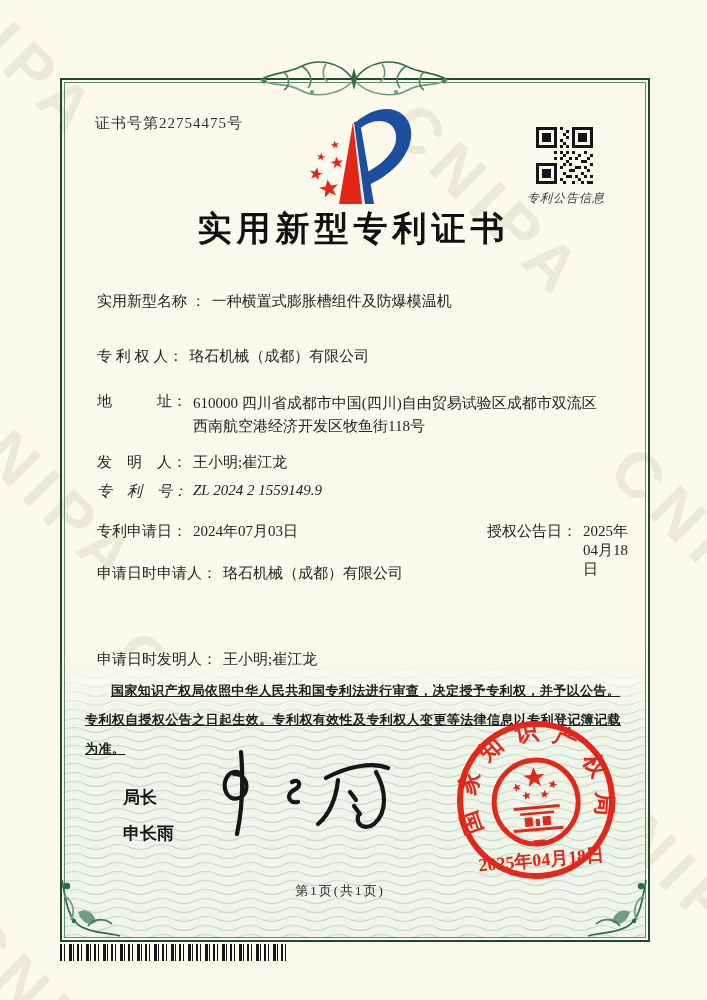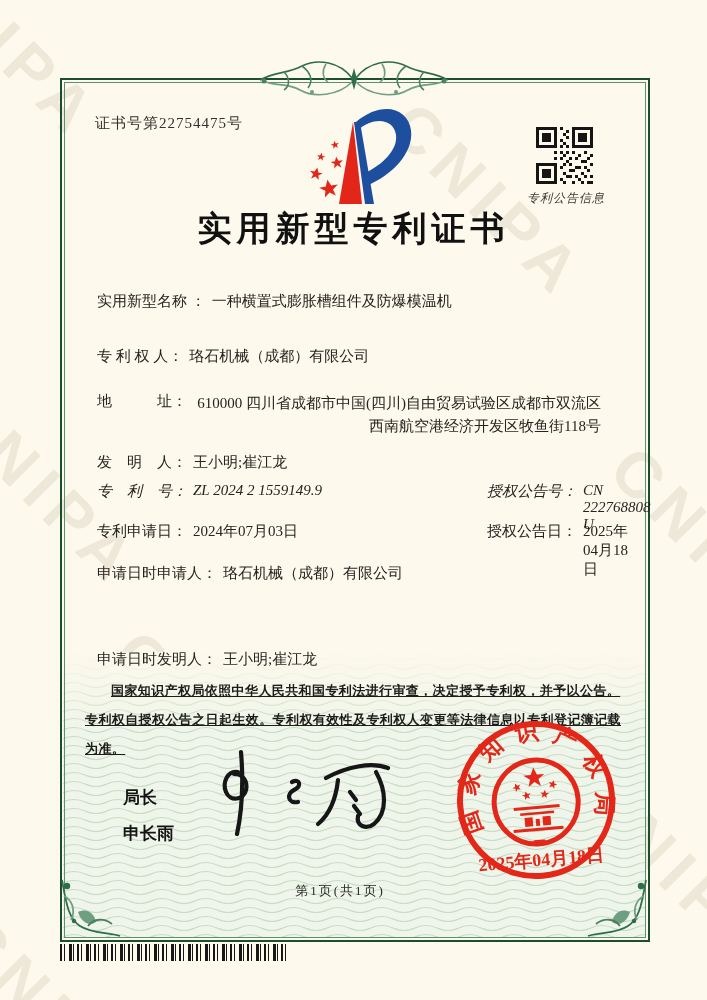--- a/index.html
+++ b/index.html
@@ -18,21 +18,21 @@
   
   .cert-no{position:absolute;left:95px;top:114px;font-size:15px;letter-spacing:1px;color:#33312e;}
   .qr-label{position:absolute;left:505px;top:190px;width:122px;text-align:center;
             font-size:12px;color:#3c3a35;letter-spacing:1px;font-style:italic;}
   .title{position:absolute;left:0;top:206px;width:707px;text-align:center;
          font-size:34px;font-weight:bold;letter-spacing:5px;color:#111;}
   
   .row{position:absolute;left:97px;font-size:15px;color:#262421;display:flex;}
   .row .lbl{white-space:pre;flex:0 0 auto;}
   .row .val{margin-left:6px;}
-  .val-block{width:414px;line-height:23px;text-align:right;}
+  .val-block{margin-left:6px;width:414px;line-height:23px;}
   .col2{position:absolute;left:390px;top:0;display:flex;font-size:15px;}
   
   .statement{position:absolute;left:85px;top:676px;width:540px;font-size:13px;
              line-height:29px;color:#1d1c1a;letter-spacing:0.4px;font-weight:bold;text-decoration:underline;}
   .statement .l1{display:block;text-indent:26px;}
   .statement .l2{display:block;}
   
   .director{position:absolute;left:123px;top:780px;font-size:17px;font-weight:bold;
             font-family:"Liberation Sans","DejaVu Sans",sans-serif;color:#141414;line-height:36px;}
   
@@ -164,24 +164,20 @@
   <span class="lbl">地　　　址：</span>
   <span class="val-block">610000 四川省成都市中国(四川)自由贸易试验区成都市双流区西南航空港经济开发区牧鱼街118号</span>
 </div>
 <div class="row" style="top:453px;">
   <span class="lbl">发　明　人：</span>
   <span class="val">王小明;崔江龙</span>
 </div>
 <div class="row" style="top:482px;width:540px;font-style:italic;">
   <span class="lbl">专　利　号：</span>
   <span class="val">ZL 2024 2 1559149.9</span>
-  <span class="col2">
-    <span class="lbl">授权公告号：</span>
-    <span class="val">CN 222768808 U</span>
-  </span>
 </div>
 <div class="row" style="top:522px;width:540px;">
   <span class="lbl">专利申请日：</span>
   <span class="val">2024年07月03日</span>
   <span class="col2">
     <span class="lbl">授权公告日：</span>
     <span class="val">2025年04月18日</span>
   </span>
 </div>
 <div class="row" style="top:564px;">

